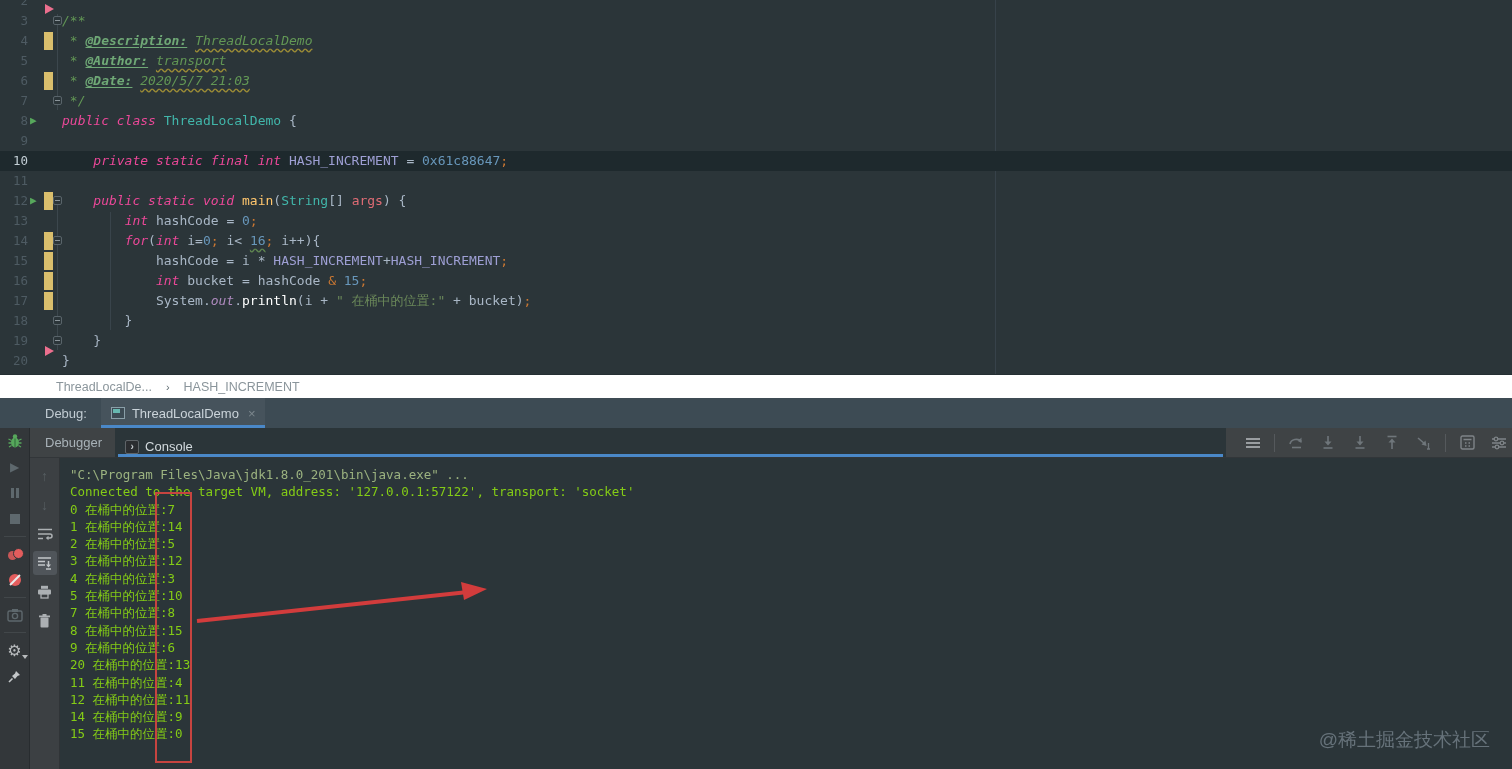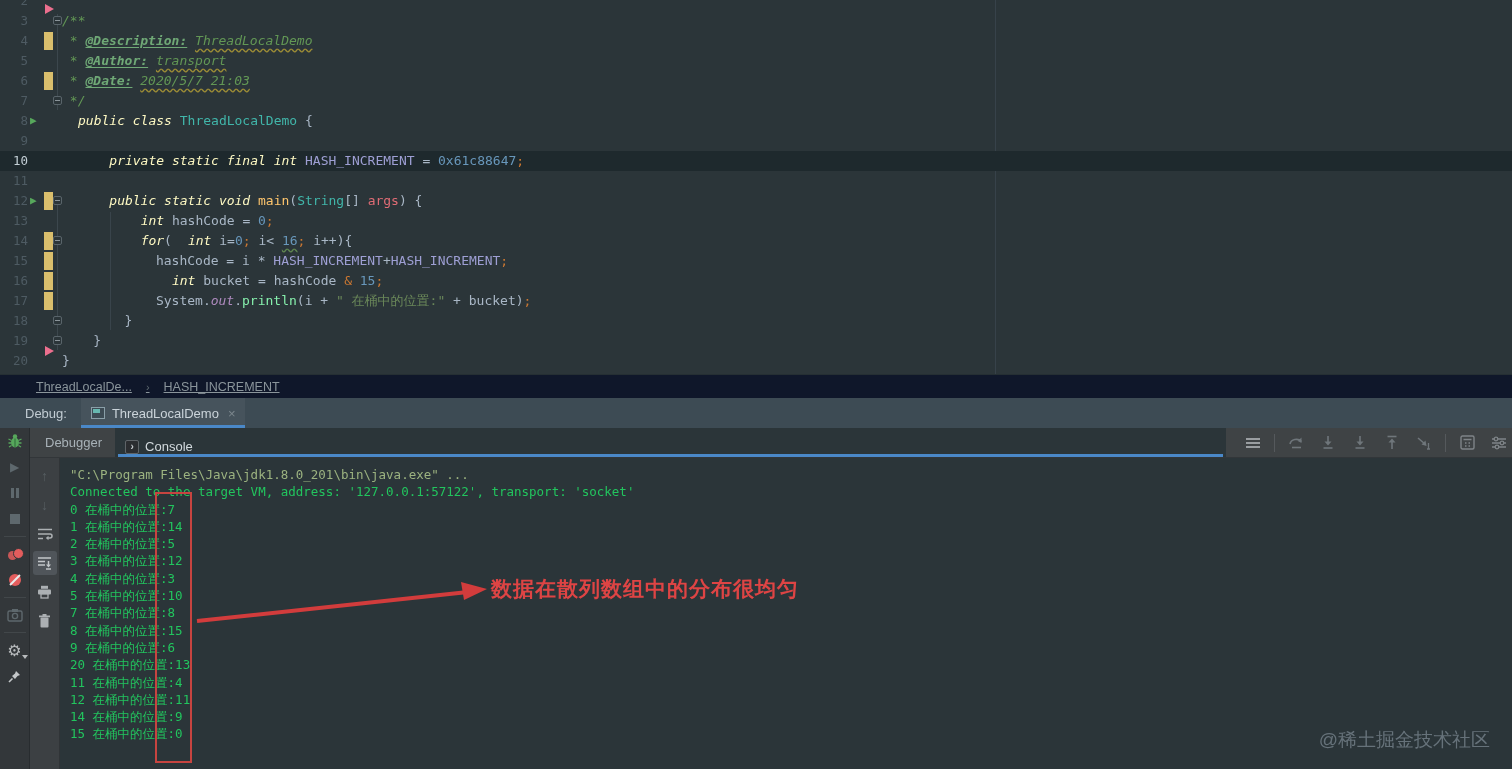--- a/index.html
+++ b/index.html
@@ -26,48 +26,48 @@
   .fold { position:absolute; left:23px; top:5px; width:9px; height:9px;
           border:1px solid #59646A; border-radius:2px; background:#2B3539; }
   .fold::after { content:""; position:absolute; left:1px; right:1px; top:3px; height:1px; background:#8A9499; }
   .ln-code { flex:1; }
   .bookmark { position:absolute; left:45px; width:0; height:0;
               border-left:9px solid #EC6F8E; border-top:5px solid transparent;
               border-bottom:5px solid transparent; }
   .bm-top { top:4px; } .bm-bottom { top:346px; }
 
   
-  .tk-kw  { color:#fef9c3; font-style:italic;margin-left:16px; }
+  .tk-kw  { color:#ec4899; font-style:italic; }
   .tk-cls { color:#41B6AA; }
   .tk-cst { color:#9E9FD4; }
   .tk-num { color:#6897BB; }
   .tk-numw{ color:#6897BB; text-decoration:underline wavy #5F8650; text-underline-offset:3px; }
   .tk-fn  { color:#FFC66D; }
-  .tk-fn2 { color:#86efac; }
+  .tk-fn2 { color:#ffffff; }
   .tk-fld { color:#AE8ABE; font-style:italic; }
   .tk-str { color:#6A8759; }
   .tk-pln { color:#A9B7C6; }
   .tk-pct { color:#CC7832; }
   .tk-par { color:#E06C75; }
   .tk-doc { color:#629755; font-style:italic; }
   .tk-tag { color:#6FA876; font-style:italic; font-weight:bold; text-decoration:underline;
             text-underline-offset:2px; }
   .tk-docv{ color:#629755; font-style:italic; text-decoration:underline wavy #9C8C35;
             text-underline-offset:3px; }
 
   
-  .breadcrumbs { height:24px; background:#0f172a; border-top:1px solid #252F33;
-                 display:flex; align-items:center; padding-left:36px;
-                 font-size:12.5px; color:#8A959B;text-decoration:underline; }
+  .breadcrumbs { height:24px; background:#ffffff; border-top:1px solid #252F33;
+                 display:flex; align-items:center; padding-left:56px;
+                 font-size:12.5px; color:#8A959B; }
   .breadcrumbs .sep { margin:0 14px; color:#5F6B71; font-size:11px; }
 
   
   .debug-header { height:30px; background:#3D4B54; display:flex; align-items:stretch;
                   font-size:13px; }
-  .debug-label { color:#C2CCD3; align-self:center; padding:0 14px 0 25px; }
+  .debug-label { color:#C2CCD3; align-self:center; padding:0 14px 0 9px;margin-left:36px; }
   .debug-tab { position:relative; display:flex; align-items:center; gap:7px;
                padding:0 10px; background:#46535C; cursor:pointer; }
   .debug-tab::after { content:""; position:absolute; left:0; right:0; bottom:0; height:3px;
                       background:#4A88C8; }
   .debug-tab-label { color:#CBD4DA; }
   .dtab-icon { width:14px; height:12px; border:1px solid #8A9FA8; position:relative; background:#3D4B54; }
   .dtab-icon::before { content:""; position:absolute; left:1px; top:1px; width:7px; height:4px; background:#67B8B0; }
   .tab-close { color:#7C878D; font-size:13px; line-height:13px; cursor:pointer; padding-left:2px; }
 
   
@@ -113,21 +113,21 @@
   .console-row { flex:1; display:flex; min-height:0; }
   .console-gutter { width:30px; background:#3C4043; border-right:1px solid #303437;
                     display:flex; flex-direction:column; align-items:center; padding-top:6px; flex:none; }
   .cg-ico { width:24px; height:24px; margin-bottom:5px; display:flex; align-items:center;
             justify-content:center; cursor:pointer; border-radius:3px; flex:none; }
   .cg-ico.selected { background:#50555A; }
   .cg-arrow { color:#575E62; font-size:14px; }
   .console { flex:1; position:relative; background:#2B3539; overflow:hidden;
              padding:8px 0 0 10px; }
   .con-line { font-family:"DejaVu Sans Mono", monospace; font-size:12.5px; line-height:17.3px;
-              white-space:pre; color:#22c55e; }
+              white-space:pre; color:#84cc16; }
   .con-line.cmd { color:#9CB380; }
 
   
   .anno-box { position:absolute; left:155px; top:492px; width:37px; height:271px;
               border:2px solid #C74440; pointer-events:none; }
   .anno-svg { position:absolute; left:0; top:0; width:1512px; height:769px; pointer-events:none; }
   .anno-text { position:absolute; left:491px; top:575px; font-size:21px; font-weight:bold;
                color:#DE4444; letter-spacing:1px; pointer-events:none; }
   .watermark { position:absolute; right:22px; bottom:16px; font-size:19px; color:#66727A; }
 </style>
@@ -354,16 +354,15 @@
           </div>
       </div>
     </div>
   </div>
 
   <div class="anno-box"></div>
   <svg class="anno-svg">
     <line x1="197" y1="621" x2="468" y2="592" stroke="#D23C3C" stroke-width="4"></line>
     <polygon points="487,589 461,582 464,600" fill="#D23C3C"></polygon>
   </svg>
-  <div class="anno-text">数据在散列数组中的分布很均匀</div>
 
   <div class="watermark">@稀土掘金技术社区</div>
 </div>
 
 </body></html>

